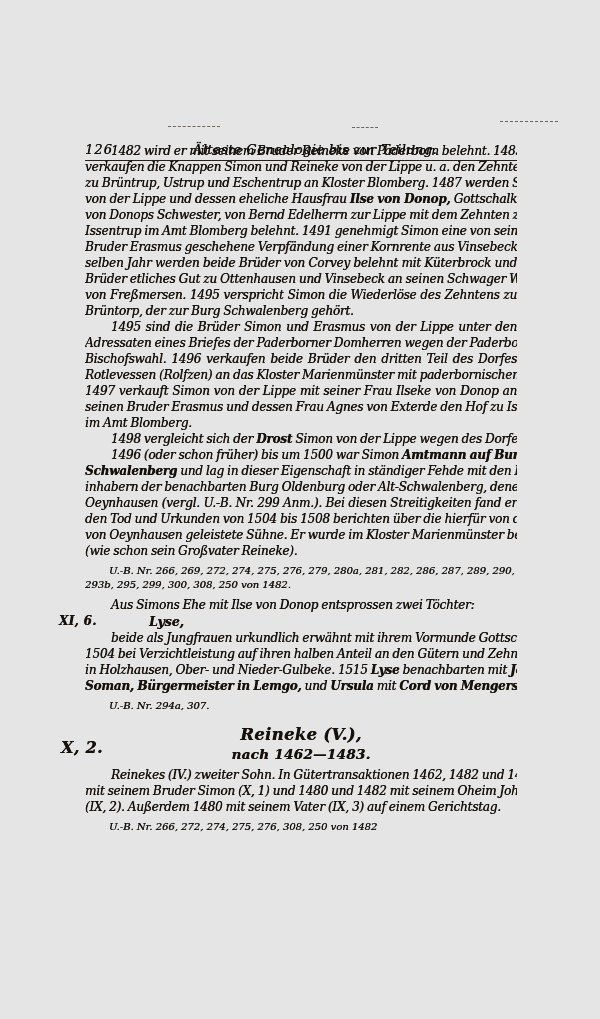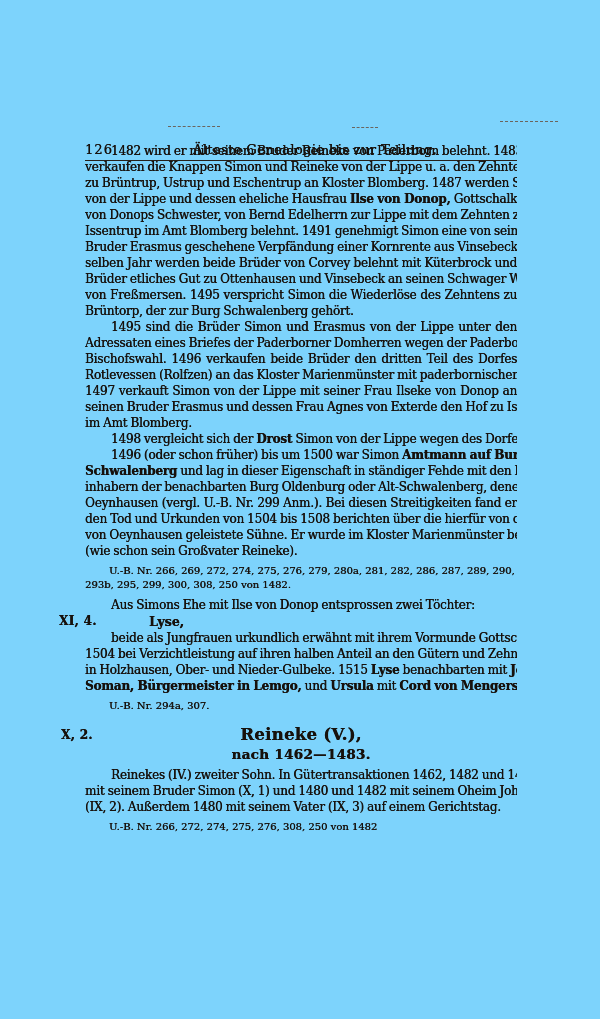--- a/index.html
+++ b/index.html
@@ -1,17 +1,17 @@
 <!DOCTYPE html>
 <html><head>
 <meta charset="utf-8">
 <style>
   html,body{margin:0;padding:0;background:#ffffff;}
-  .page{position:relative;width:600px;height:1019px;background:#7dd3fc;
-        font-family:"DejaVu Serif","Liberation Serif",serif;color:#17110c;overflow:hidden;}
+  .page{position:relative;width:600px;height:1019px;background:#e5e5e5;
+        font-family:"DejaVu Serif","Liberation Serif",serif;color:#17110c;overflow:hidden;font-style:italic;}
   .faux{text-shadow:0.35px 0 0 currentColor;}
 
   
   .header{position:absolute;top:102px;left:85px;width:432px;}
   .header-row{display:flex;align-items:baseline;}
   .page-number{font-size:13px;letter-spacing:1px;}
   .running-title{flex:1;text-align:center;font-size:13px;letter-spacing:0.4px;margin-top:40px;}
   .header-rule{margin-top:3px;border-top:1.6px solid #26201a;}
   .artifact{position:absolute;border-top:1.3px dashed #6b655e;}
 
@@ -26,21 +26,21 @@
   .citation{margin-top:5px;margin-bottom:5px;}
   .citation .line{font-size:10px;height:14px;line-height:14px;letter-spacing:0;word-spacing:0;
                   text-align-last:left;}
   .citation .indent{text-indent:24px;}
 
   .entry{position:relative;height:17px;line-height:17px;font-size:12.5px;}
   .entry-label{position:absolute;left:-26px;top:0;font-weight:bold;font-size:12px;letter-spacing:0.3px;}
   .entry-name{display:inline-block;padding-left:64px;font-weight:bold;}
 
   .heading{position:relative;text-align:center;margin-top:12px;margin-bottom:4px;}
-  .heading-label{position:absolute;left:-24px;top:3px;font-weight:bold;font-size:12px;letter-spacing:0.3px;}
+  .heading-label{position:absolute;left:-24px;top:13px;font-weight:bold;font-size:16px;letter-spacing:0.3px;}
   .heading-line1{font-size:16.5px;font-weight:bold;line-height:20px;letter-spacing:0.3px;}
   .heading-line2{font-size:13.5px;font-weight:bold;line-height:18px;letter-spacing:0.3px;}
 </style>
 </head>
 <body>
 
 <div class="page">
 
   <div class="header">
     <div class="header-row">
@@ -89,21 +89,21 @@
         <div class="line faux"><span>von Oeynhausen geleistete Sühne. Er wurde im Kloster Marienmünster begraben</span></div>
         <div class="line faux last"><span>(wie schon sein Großvater Reineke).</span></div>
       </div>
       <div class="citation">
         <div class="line faux indent"><span>U.-B. Nr. 266, 269, 272, 274, 275, 276, 279, 280a, 281, 282, 286, 287, 289, 290, 291,</span></div>
         <div class="line faux last"><span>293b, 295, 299, 300, 308, 250 von 1482.</span></div>
       </div>
       <div class="para">
         <div class="line faux indent last"><span>Aus Simons Ehe mit Ilse von Donop entsprossen zwei Töchter:</span></div>
       </div>
-      <div class="entry"><span class="entry-label faux">XI, 4.</span><span class="entry-name faux">Lyse,</span></div>
+      <div class="entry"><span class="entry-label faux">XI, 6.</span><span class="entry-name faux">Lyse,</span></div>
       <div class="para">
         <div class="line faux indent"><span>beide als Jungfrauen urkundlich erwähnt mit ihrem Vormunde Gottschalk von Donop</span></div>
         <div class="line faux"><span>1504 bei Verzichtleistung auf ihren halben Anteil an den Gütern und Zehnten</span></div>
         <div class="line faux"><span>in Holzhausen, Ober- und Nieder-Gulbeke. 1515 </span><span class="bold">Lyse</span><span> benachbarten mit </span><span class="bold">Johann</span></div>
         <div class="line faux last"><span class="bold">Soman, Bürgermeister in Lemgo,</span><span> und </span><span class="bold">Ursula</span><span> mit </span><span class="bold">Cord von Mengersen</span></div>
       </div>
       <div class="citation">
         <div class="line faux indent last"><span>U.-B. Nr. 294a, 307.</span></div>
       </div>
       <div class="heading">

